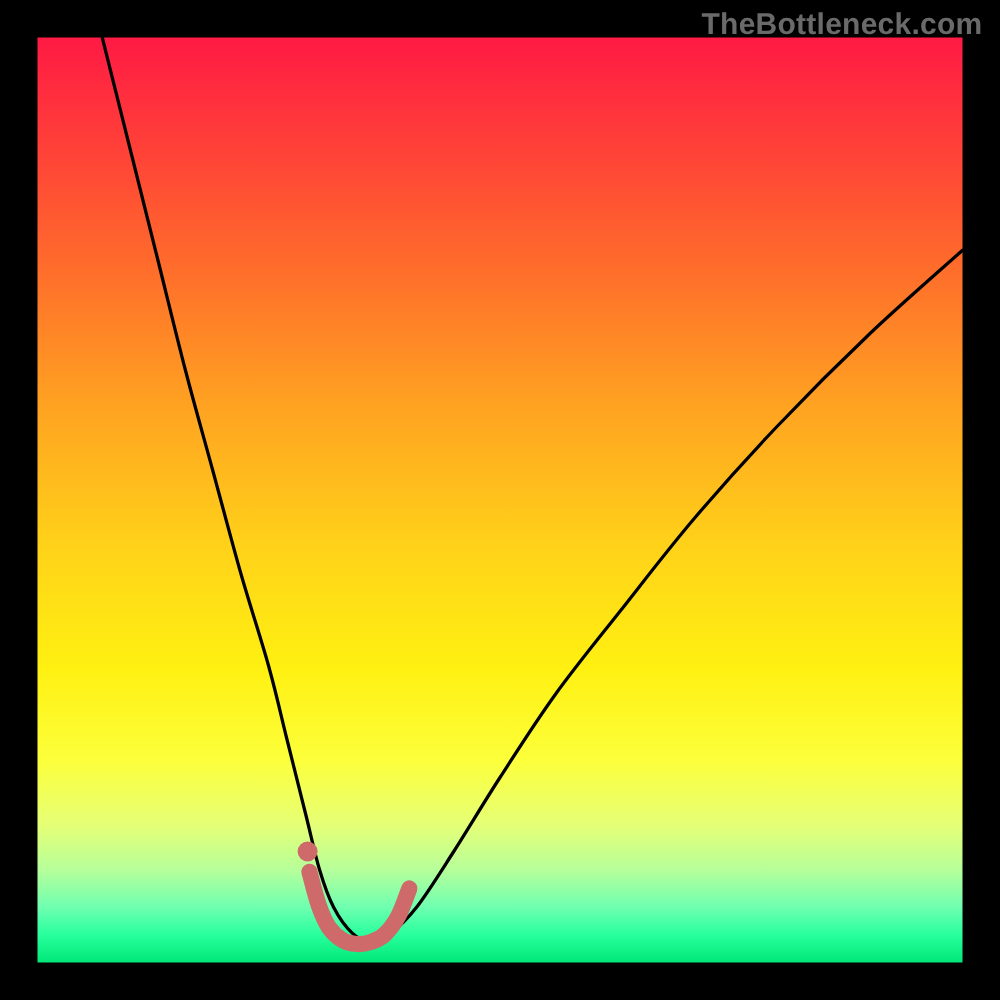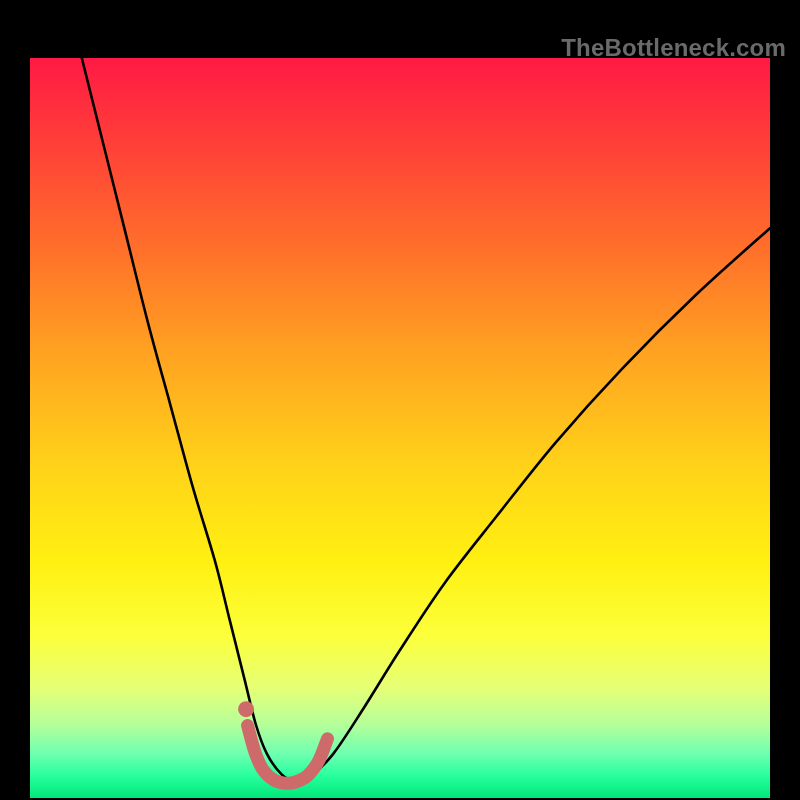--- a/index.html
+++ b/index.html
@@ -10,21 +10,20 @@
     background: #000;
     overflow: hidden;
   }
   .frame {
     position: absolute;
     left: 0;
     top: 0;
     width: 800px;
     height: 569px;
     background: #000;
-    margin-top: 28px;
   }
   .plot-area {
     position: absolute;
     left: 30px;
     top: 30px;
     width: 740px;
     height: 740px;
     background: linear-gradient(to bottom,
       #ff1a44 0%,
       #ff3a3a 10%,

